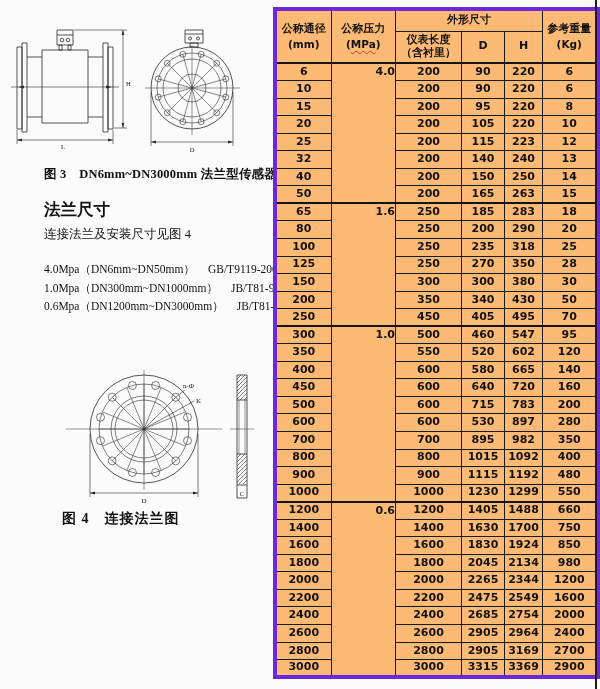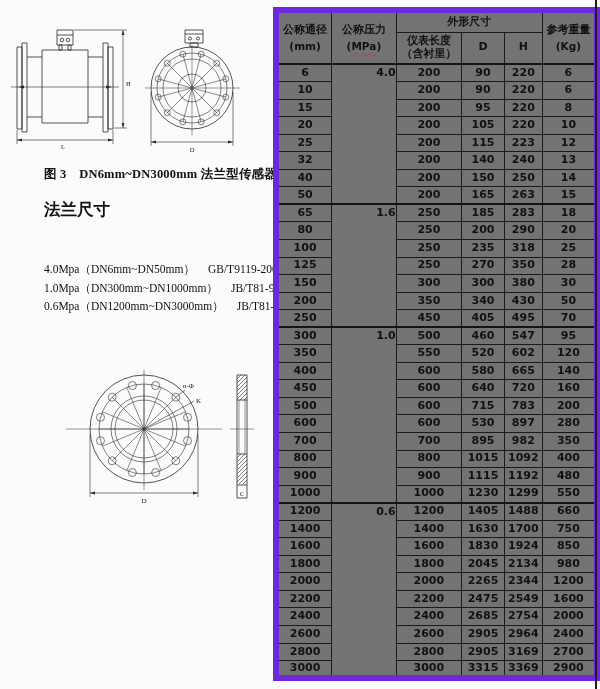--- a/index.html
+++ b/index.html
@@ -13,21 +13,21 @@
   .flange-heading{position:absolute;left:44px;top:199px;font-size:16.5px;font-weight:bold;}
   .flange-line1{position:absolute;left:44px;top:226px;font-size:12.5px;}
   .flange-line2{position:absolute;left:44px;top:244px;font-size:12.5px;}
   .standards{position:absolute;left:44px;top:260px;font-size:11.5px;line-height:18.5px;white-space:nowrap;}
   .std-code{margin-left:13px;}
   .fig4-caption{position:absolute;left:62px;top:510px;font-size:14px;font-weight:bold;letter-spacing:1px;}
 
   .datatable{
     position:absolute;left:273px;top:7px;border-collapse:collapse;table-layout:fixed;
     font-family:"DejaVu Sans","Liberation Sans",sans-serif;font-weight:bold;font-size:11px;
-    border:6px solid #6d28d9;background:#737373;
+    border:4px solid #6d28d9;background:#fdba74;
   }
   .datatable th,.datatable td{border:1px solid #1a1a1a;text-align:center;padding:0;line-height:1.15;}
   .datatable thead th{border-bottom:1px solid #1a1a1a;}
   .datatable thead tr.h1{height:22px;}
   .datatable thead tr.h2{height:32px;}
   .datatable tbody tr{height:17.55px;}
   .datatable tbody tr.group-start td{border-top:2px solid #141414;}
   .datatable td.pressure{vertical-align:top;padding-top:2px;padding-left:44px;}
   .unit{font-size:10.5px;margin-top:3px;}
   .wavy{text-decoration-line:underline;text-decoration-style:wavy;text-decoration-color:#c23a3a;text-decoration-thickness:1px;text-underline-offset:2px;}
@@ -130,20 +130,21 @@
       <line x1="143" y1="136" x2="225" y2="136" stroke-width="0.6"></line>
       <polygon points="143,136 148,134.6 148,137.4" fill="#2a2a2a" stroke="none"></polygon>
       <polygon points="225,136 220,134.6 220,137.4" fill="#2a2a2a" stroke="none"></polygon>
       <text x="184" y="146" font-size="6.5" fill="#222" stroke="none" text-anchor="middle">D</text>
     </g>
   </svg>
 
   <div class="fig3-caption">图 3　DN6mm~DN3000mm 法兰型传感器外形图</div>
 
   <div class="flange-heading">法兰尺寸</div>
+  <div class="flange-line1">连接法兰及安装尺寸见图 4</div>
 
   <div class="standards">
     <div class="std-line">
       <span>4.0Mpa（DN6mm~DN50mm）</span><span class="std-code">GB/T9119-2000</span>
     </div>
     <div class="std-line">
       <span>1.0Mpa（DN300mm~DN1000mm）</span><span class="std-code">JB/T81-94</span>
     </div>
     <div class="std-line">
       <span>0.6Mpa（DN1200mm~DN3000mm）</span><span class="std-code">JB/T81-94</span>
@@ -236,20 +237,21 @@
         <line x1="193" y1="130" x2="203" y2="120"></line>
           <line x1="195" y1="132" x2="203" y2="124"></line>
         <line x1="199" y1="132" x2="203" y2="128"></line>
       </g>
 
       <line x1="186" y1="77" x2="210" y2="77" stroke-width="0.5"></line>
       <text x="198" y="143.5" font-size="6.5" fill="#222" stroke="none" text-anchor="middle">C</text>
     </g>
   </svg>
 
+  <div class="fig4-caption">图 4　连接法兰图</div>
 
   <table class="datatable">
     <colgroup>
       <col style="width:56px">
         <col style="width:56px">
         <col style="width:66px">
       <col style="width:43px">
         <col style="width:38px">
         <col style="width:55px">
     </colgroup>

